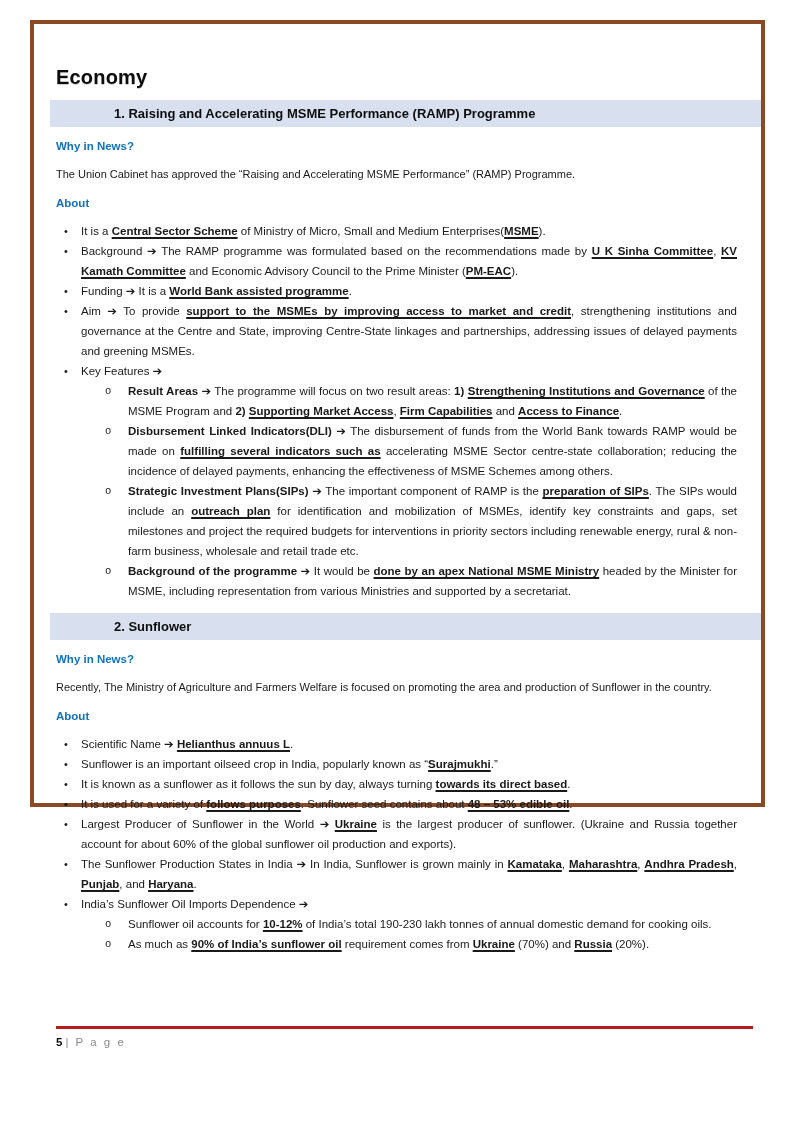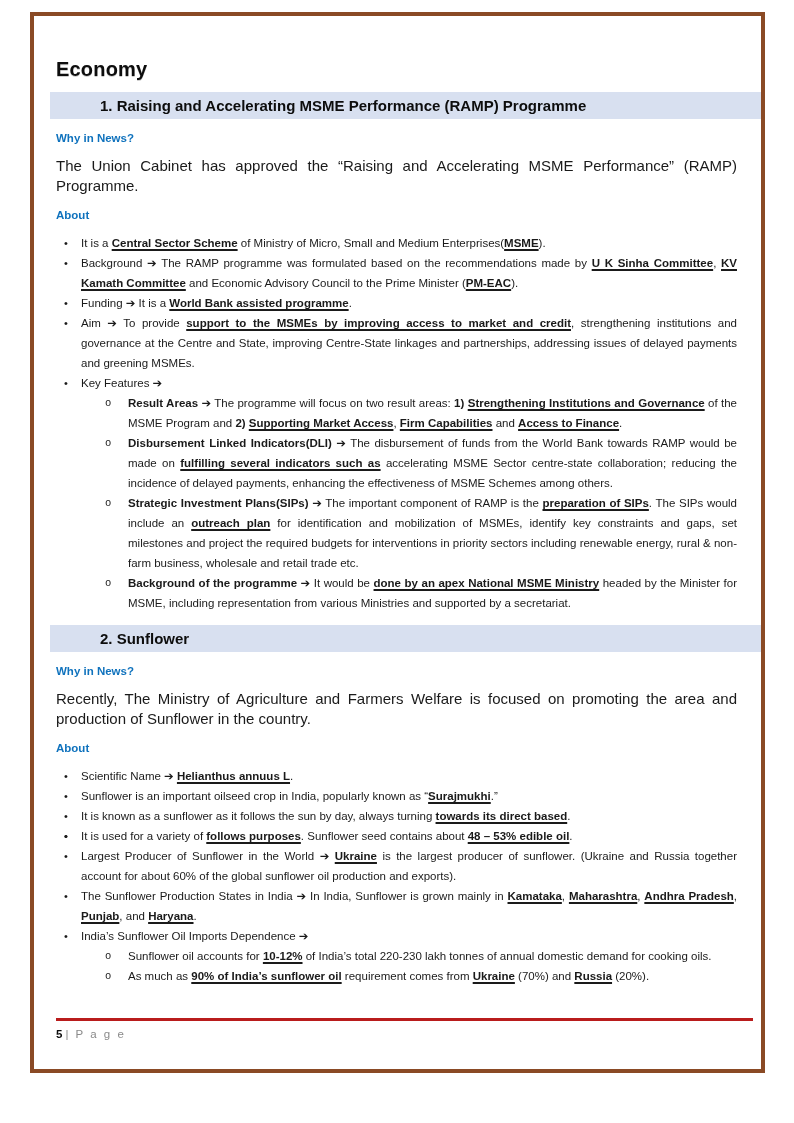--- a/index.html
+++ b/index.html
@@ -2,47 +2,47 @@
 <html style="--border-brown: #8a4a25; --banner-bg: #d8e0f0; --heading-blue: #0f72bd;"><head>
 <meta charset="utf-8">
 <style>
   html,body{margin:0;padding:0;background:#ffffff;}
   body{
     width:794px;height:1123px;position:relative;
     font-family:"Liberation Sans","DejaVu Sans",sans-serif;
     color:#1a1a1a;
   }
   .page-frame{
-    position:absolute;left:30px;top:12px;width:735px;height:1061px;
+    position:absolute;left:30px;top:20px;width:735px;height:787px;
     box-sizing:border-box;border:4px solid var(--border-brown,#8a4a25);
     background:#ffffff;
   }
   .content{
     position:absolute;left:0;top:0;right:0;
     padding:0 24px 0 22px;box-sizing:border-box;width:100%;
   }
   .page-title{
     font-size:20px;font-weight:bold;color:#0d0d0d;
     margin:42px 0 11px 0;letter-spacing:.2px;
     text-shadow:0 1px 0 rgba(120,120,120,.35);
   }
   .banner{
     background:var(--banner-bg,#d8e0f0);
     margin-left:-6px;margin-right:-24px;
     height:27px;line-height:27px;
-    padding-left:50px;
-    font-size:15px;font-weight:bold;color:#0d0d0d;
+    padding-left:64px;
+    font-size:13px;font-weight:bold;color:#0d0d0d;
   }
   .blue-heading{
     color:var(--heading-blue,#0f72bd);
     font-weight:bold;font-size:11.5px;
     margin:13px 0 12px 0;
   }
   p.body{
-    font-size:15px;line-height:20px;margin:11px 0 12px 0;
+    font-size:11px;line-height:20px;margin:11px 0 12px 0;
     text-align:justify;
   }
   .list{margin:11px 0 12px 0;}
   .li1,.li2{
     position:relative;font-size:11.5px;line-height:20px;text-align:justify;
   }
   .li1{padding-left:25px;}
   .li2{padding-left:72px;}
   .li1 > .marker{
     position:absolute;left:8px;top:0;font-size:11px;color:#1a1a1a;
@@ -98,21 +98,21 @@
           <div class="blue-heading">About</div>
           <div class="list">
             <div class="li1"><span class="marker">•</span><span><span>Scientific Name ➔ </span><span class="b u">Helianthus annuus L</span><span>.</span></span></div>
             <div class="li1"><span class="marker">•</span><span><span>Sunflower is an important oilseed crop in India, popularly known as “</span><span class="b u">Surajmukhi</span><span>.”</span></span></div>
             <div class="li1"><span class="marker">•</span><span><span>It is known as a sunflower as it follows the sun by day, always turning </span><span class="b u">towards its direct based</span><span>.</span></span></div>
             <div class="li1"><span class="marker">•</span></div>
             <div class="li1"><span class="marker">•</span><span><span>It is used for a variety of </span><span class="b u">follows purposes</span><span>. Sunflower seed contains about </span><span class="b u">48 – 53% edible oil</span><span>.</span></span></div>
             <div class="li1"><span class="marker">•</span><span><span>Largest Producer of Sunflower in the World ➔ </span><span class="b u">Ukraine</span><span> is the largest producer of sunflower. (Ukraine and Russia together account for about 60% of the global sunflower oil production and exports).</span></span></div>
             <div class="li1"><span class="marker">•</span><span><span>The Sunflower Production States in India ➔ In India, Sunflower is grown mainly in </span><span class="b u">Kamataka</span><span>, </span><span class="b u">Maharashtra</span><span>, </span><span class="b u">Andhra Pradesh</span><span>, </span><span class="b u">Punjab</span><span>, and </span><span class="b u">Haryana</span><span>.</span></span></div>
             <div class="li1"><span class="marker">•</span><span><span>India’s Sunflower Oil Imports Dependence ➔</span></span></div>
-            <div class="li2"><span class="marker">o</span><span><span>Sunflower oil accounts for </span><span class="b u">10-12%</span><span>  of India’s total 220-230 lakh tonnes of annual domestic demand for cooking oils.</span></span></div>
+            <div class="li2"><span class="marker">o</span><span><span>Sunflower oil accounts for </span><span class="b u">10-12%</span><span>  of India’s total 190-230 lakh tonnes of annual domestic demand for cooking oils.</span></span></div>
             <div class="li2"><span class="marker">o</span><span><span>As much as </span><span class="b u">90% of India’s sunflower oil</span><span> requirement comes from </span><span class="b u">Ukraine</span><span> (70%) and </span><span class="b u">Russia</span><span> (20%).</span></span></div>
           </div>
         </div>
     </section>
 
   </div>
 
   <div class="page-footer">
     <span class="pg-num">5</span><span class="pg-label">| P a g e</span>
   </div>

